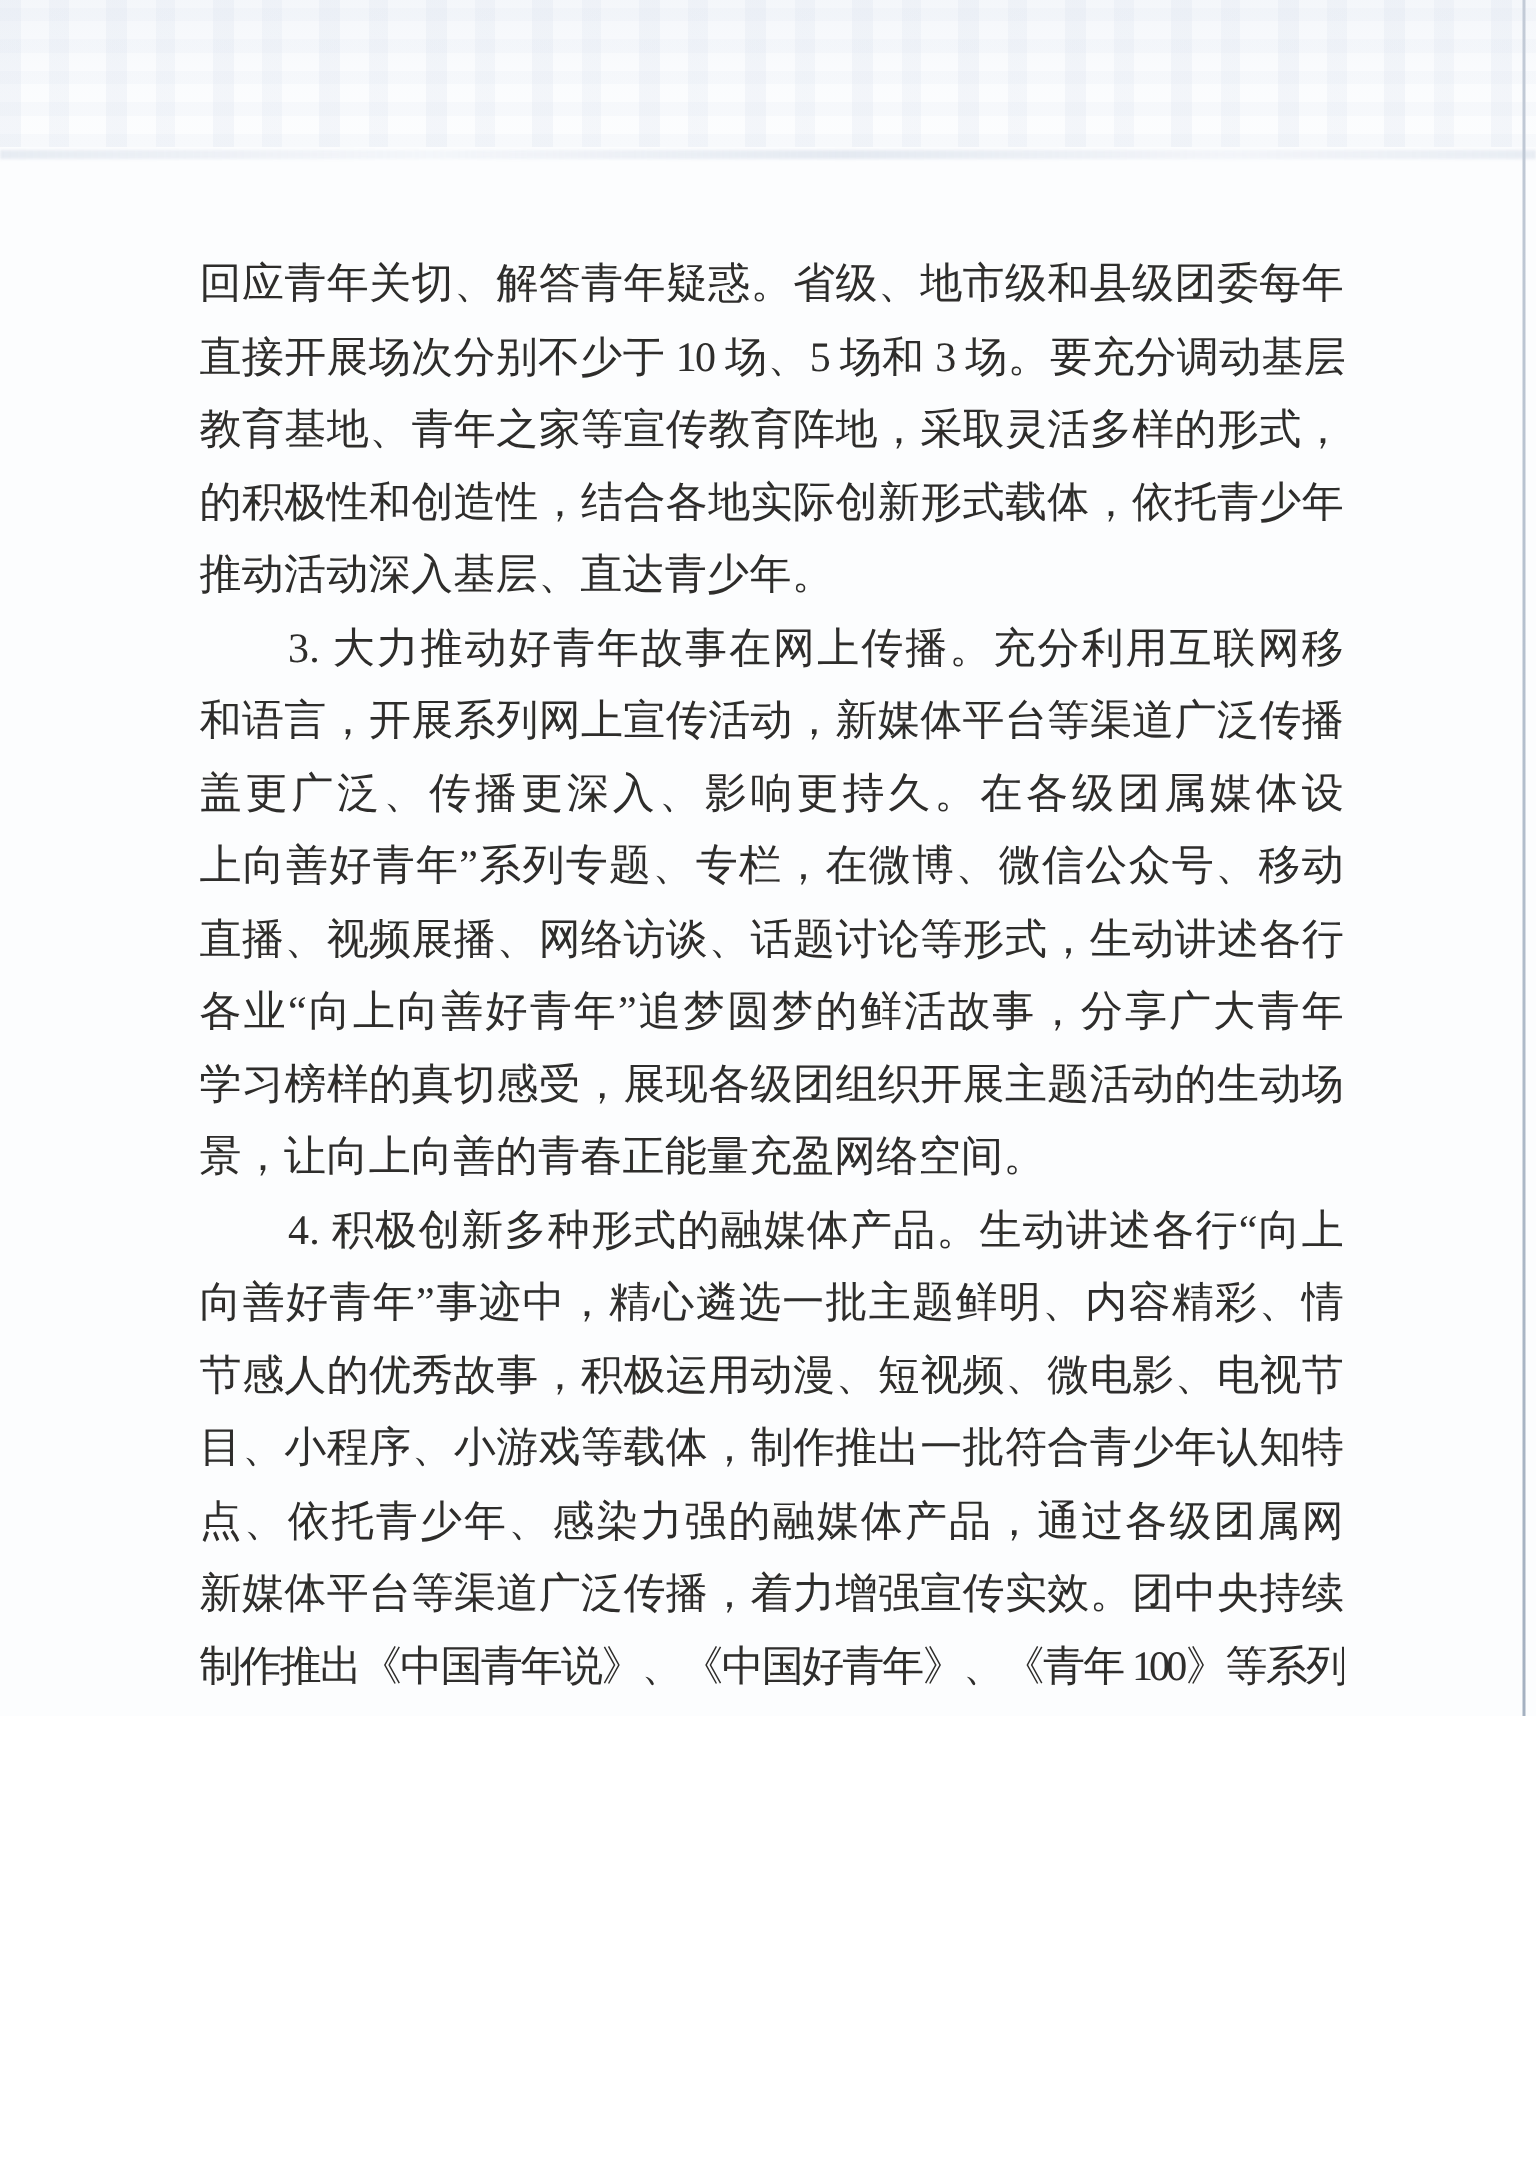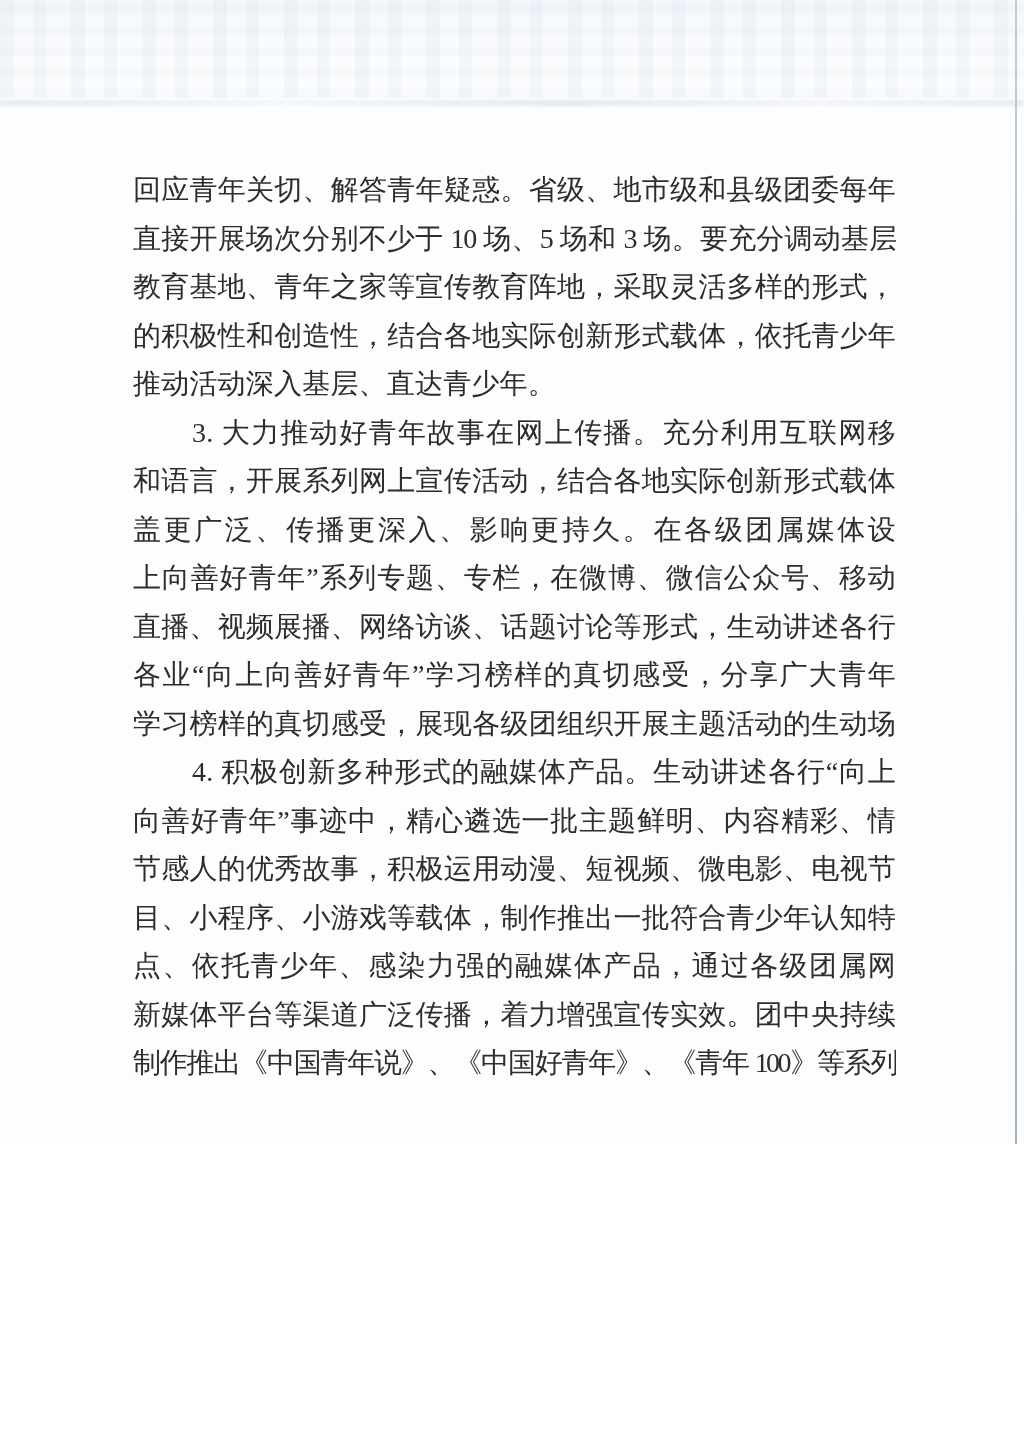--- a/index.html
+++ b/index.html
@@ -134,26 +134,27 @@
 
   <div class="content">
 
     <div class="line"><span>回应青年关切、解答青年疑惑。省级、地市级和县级团委每年</span></div>
     <div class="line tight"><span>直接开展场次分别不少于 </span><b>10</b><span> 场、</span><b>5</b><span> 场和 </span><b>3</b><span> 场。要充分调动基层</span></div>
     <div class="line"><span>教育基地、青年之家等宣传教育阵地，采取灵活多样的形式，</span></div>
     <div class="line"><span>的积极性和创造性，结合各地实际创新形式载体，依托青少年</span></div>
     <div class="line short"><span>推动活动深入基层、直达青少年。</span></div>
 
     <div class="line indent"><span class="hd">3. 大力推动好青年故事在网上传播。</span><span>充分利用互联网移动</span></div>
-    <div class="line"><span>和语言，开展系列网上宣传活动，结合各地实际创新形式载体</span></div>
+    <div class="line"><span>和语言，开展系列网上宣传活动，新媒体平台等渠道广泛传播</span></div>
     <div class="line"><span>盖更广泛、传播更深入、影响更持久。在各级团属媒体设立“向</span></div>
     <div class="line"><span>上向善好青年”系列专题、专栏，在微博、微信公众号、移动</span></div>
     <div class="line"><span>直播、视频展播、网络访谈、话题讨论等形式，生动讲述各行</span></div>
-    <div class="line"><span>各业“向上向善好青年”学习榜样的真切感受，分享广大青年</span></div>
+    <div class="line"><span>各业“向上向善好青年”追梦圆梦的鲜活故事，分享广大青年</span></div>
     <div class="line"><span>学习榜样的真切感受，展现各级团组织开展主题活动的生动场</span></div>
+    <div class="line short"><span>景，让向上向善的青春正能量充盈网络空间。</span></div>
 
     <div class="line indent"><span class="hd">4. 积极创新多种形式的融媒体产品。</span><span>生动讲述各行“向上</span></div>
     <div class="line"><span>向善好青年”事迹中，精心遴选一批主题鲜明、内容精彩、情</span></div>
     <div class="line"><span>节感人的优秀故事，积极运用动漫、短视频、微电影、电视节</span></div>
     <div class="line"><span>目、小程序、小游戏等载体，制作推出一批符合青少年认知特</span></div>
     <div class="line"><span>点、依托青少年、感染力强的融媒体产品，通过各级团属网站、</span></div>
     <div class="line"><span>新媒体平台等渠道广泛传播，着力增强宣传实效。团中央持续</span></div>
     <div class="line tighter"><span>制作推出《中国青年说》、《中国好青年》、《青年 </span><b>100</b><span>》等系列</span></div>
 
   </div>

